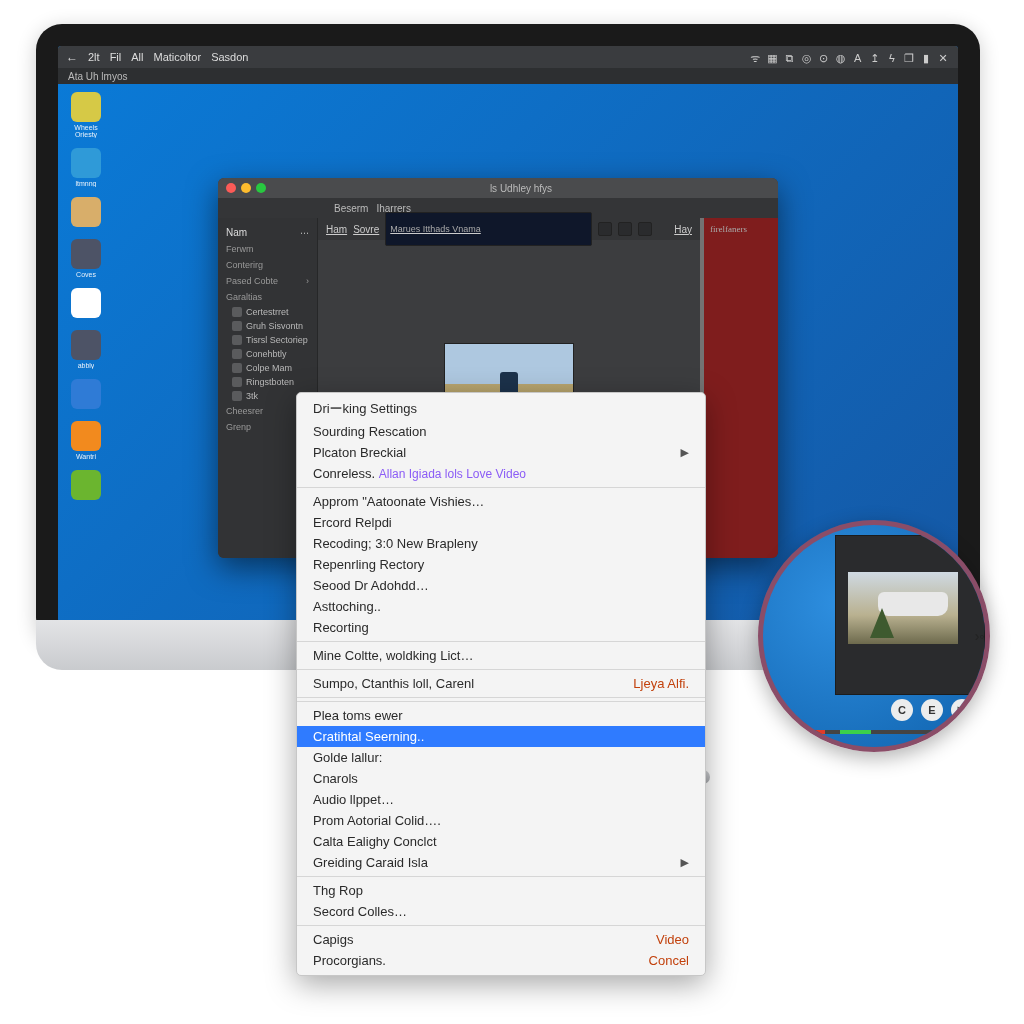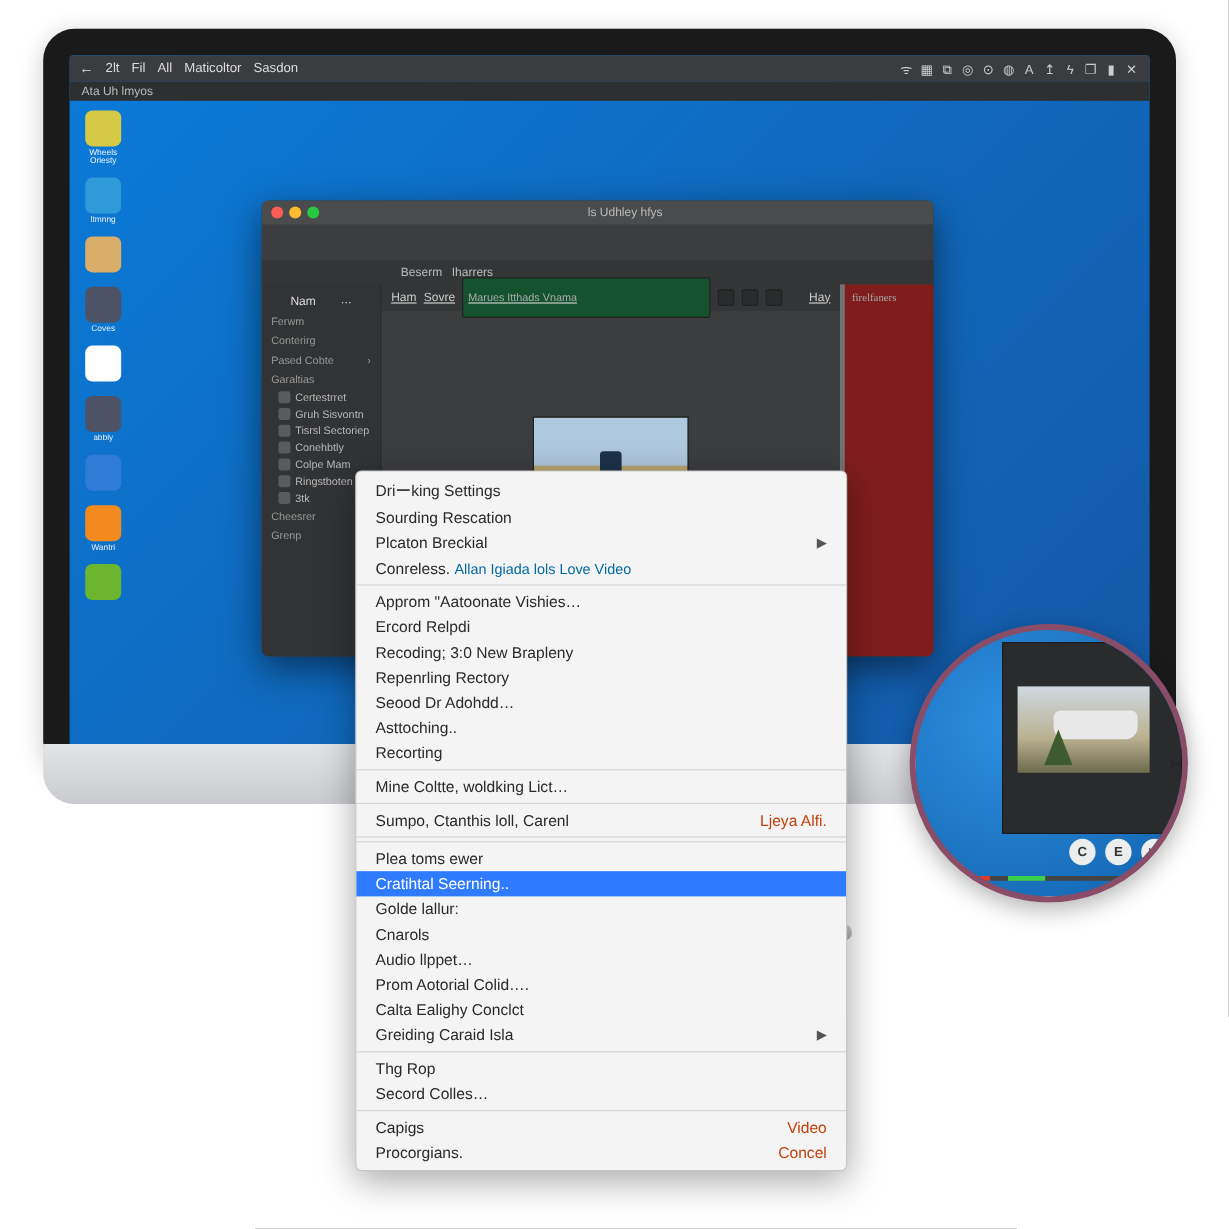--- a/index.html
+++ b/index.html
@@ -16,50 +16,50 @@
 .menubar .arrow { font-size:12px; }
 .menubar .spacer { flex:1; }
 .menubar .tray span { display:inline-block; width:14px; text-align:center; color:#ccc; font-size:11px; }
 .subbar { height:16px; background:#2d2f31; color:#bbb; font-size:10px; padding:0 10px; display:flex; align-items:center; }
 
 .dicons { position:absolute; left:6px; top:46px; display:flex; flex-direction:column; gap:10px; }
 .dicon { width:44px; display:flex; flex-direction:column; align-items:center; gap:2px; }
 .dicon .glyph { width:30px; height:30px; border-radius:6px; display:flex; align-items:center; justify-content:center; font-size:16px; color:#fff; }
 .dicon .lbl { font-size:7px; color:#e8f1fa; text-align:center; line-height:1; max-width:44px; overflow:hidden; }
 
-.appwin { position:absolute; left:160px; top:121px; width:560px; height:380px; background:#3c3d3f; border-radius:6px; box-shadow:0 10px 30px rgba(0,0,0,.5); display:flex; flex-direction:column; overflow:hidden; color:#ccc; font-size:11px; }
+.appwin { position:absolute; left:160px; top:132px; width:560px; height:380px; background:#3c3d3f; border-radius:6px; box-shadow:0 10px 30px rgba(0,0,0,.5); display:flex; flex-direction:column; overflow:hidden; color:#ccc; font-size:11px; }
 .titlebar { height:20px; background:#4a4b4d; display:flex; align-items:center; padding:0 8px; gap:6px; }
 .traffic { display:flex; gap:5px; }
 .traffic div { width:10px; height:10px; border-radius:50%; }
 .tl-close{background:#fc5b57;} .tl-min{background:#fdbc2e;} .tl-max{background:#28c840;}
 .titlebar .title { flex:1; text-align:center; font-size:10px; color:#bbb; }
-.tabs { height:20px; background:#343537; display:flex; align-items:center; gap:8px; padding:0 8px; font-size:10px; color:#bbb;margin-top:30px; }
+.tabs { height:20px; background:#343537; display:flex; align-items:center; gap:8px; padding:0 8px; font-size:10px; color:#bbb; }
 .body { flex:1; display:flex; }
 .sidebar { width:100px; background:#323335; border-right:1px solid #262728; padding:6px 0; }
-.sidebar .hdr { font-size:10px; color:#ddd; padding:3px 24px; display:flex; align-items:flex-end; justify-content:space-between; }
+.sidebar .hdr { font-size:10px; color:#ddd; padding:3px 8px; display:flex; align-items:flex-end; justify-content:space-between; }
 .sidebar .sec { font-size:9px; color:#999; padding:3px 8px; display:flex; align-items:center; justify-content:space-between; }
 .sidebar .item { font-size:9px; color:#b8b8b8; padding:2px 6px 2px 14px; display:flex; align-items:center; gap:4px; }
 .sidebar .item .i { width:10px; height:10px; background:#5a5b5d; border-radius:2px; display:inline-block; }
 .main { flex:1; background:#3c3d3f; display:flex; flex-direction:column;text-decoration:underline; }
 .toolbar { height:22px; background:#343537; display:flex; align-items:center; gap:6px; padding:0 8px; font-size:10px; }
-.toolbar .field { background:#14532d; border:1px solid #222; border-radius:2px; padding:11px 4px; color:#aaa; font-size:9px; }
+.toolbar .field { background:#0f172a; border:1px solid #222; border-radius:2px; padding:11px 4px; color:#aaa; font-size:9px; }
 .toolbar .btn { width:14px; height:14px; background:#2a2b2d; border:1px solid #222; border-radius:2px; }
 .preview { flex:1; display:flex; align-items:center; justify-content:center; }
 .thumb { width:130px; height:90px; background:linear-gradient(180deg,#aec8e0 0%,#aec8e0 45%,#b9a56f 46%,#a09056 100%); border:1px solid #222; position:relative; }
 .thumb::after{content:"";position:absolute;left:50%;top:48%;transform:translate(-50%,-50%);width:18px;height:28px;background:#1c324b;border-radius:3px;}
 .thumb .road{position:absolute;left:40%;bottom:0;width:30px;height:45%;background:#74624a;clip-path:polygon(40% 0,60% 0,100% 100%,0 100%);} 
 .timeline { height:22px; display:flex; align-items:center; justify-content:center; gap:6px; }
 .timeline .bar{ width:150px; height:3px; background:#555; border-radius:2px;}
 .rightpanel { width:78px; background:#7f1d1d; border-left:4px solid #737373; padding:6px; font-size:9px; color:#aaa;font-family:Liberation Serif, serif;}
 
 .ctxmenu { position:absolute; left:296px; top:392px; width:410px; background:#f4f4f4; border:1px solid #c7c7c7; border-radius:5px; box-shadow:0 8px 30px rgba(0,0,0,.35); font-size:13px; color:#2a2a2a; padding:4px 0; z-index:50; }
 .ctxmenu .row { padding:3px 16px; display:flex; align-items:center; justify-content:space-between; }
 .ctxmenu .row.highlight { background:#2f7bff; color:#fff; }
 .ctxmenu .sep { height:1px; background:#d6d6d6; margin:3px 0; }
-.ctxmenu .sub { color:#0369a1; font-size:12px; }
+.ctxmenu .sub { color:#8b5cf6; font-size:12px; }
 .ctxmenu .arrow { font-size:11px; color:#555; }
 .ctxmenu .right { color:#c2410c; }
 
 .zoom { position:absolute; right:34px; top:520px; width:232px; height:232px; border-radius:50%; border:5px solid #8a4d68; background:radial-gradient(circle at 35% 35%, #2e8fe0, #0f61ac); overflow:hidden; box-shadow:0 6px 20px rgba(0,0,0,.3); z-index:60; }
 .zoom .panel { position:absolute; right:0; top:10px; width:150px; height:160px; background:#2a2b2d; border:1px solid #1b1c1d;}
 .zoom .panel .thumb2{position:absolute;left:12px;top:36px;width:110px;height:72px;background:linear-gradient(180deg,#cfd9e2 0%,#b9b190 60%,#6d6a4d 100%);}
 .zoom .panel .car{position:absolute;left:30px;top:20px;width:70px;height:24px;background:#e8e8e8;border-radius:6px 6px 10px 10px;}
 .zoom .panel .tree{position:absolute;left:22px;bottom:6px;width:24px;height:30px;background:#3e5a2f;clip-path:polygon(50% 0,100% 100%,0 100%);} 
 .zoom .ctrls{position:absolute;right:12px;bottom:26px;display:flex;gap:8px;}
 .zoom .ctrls div{width:22px;height:22px;border-radius:50%;background:#eceded;color:#333;display:flex;align-items:center;justify-content:center;font-size:11px;font-weight:bold;}

